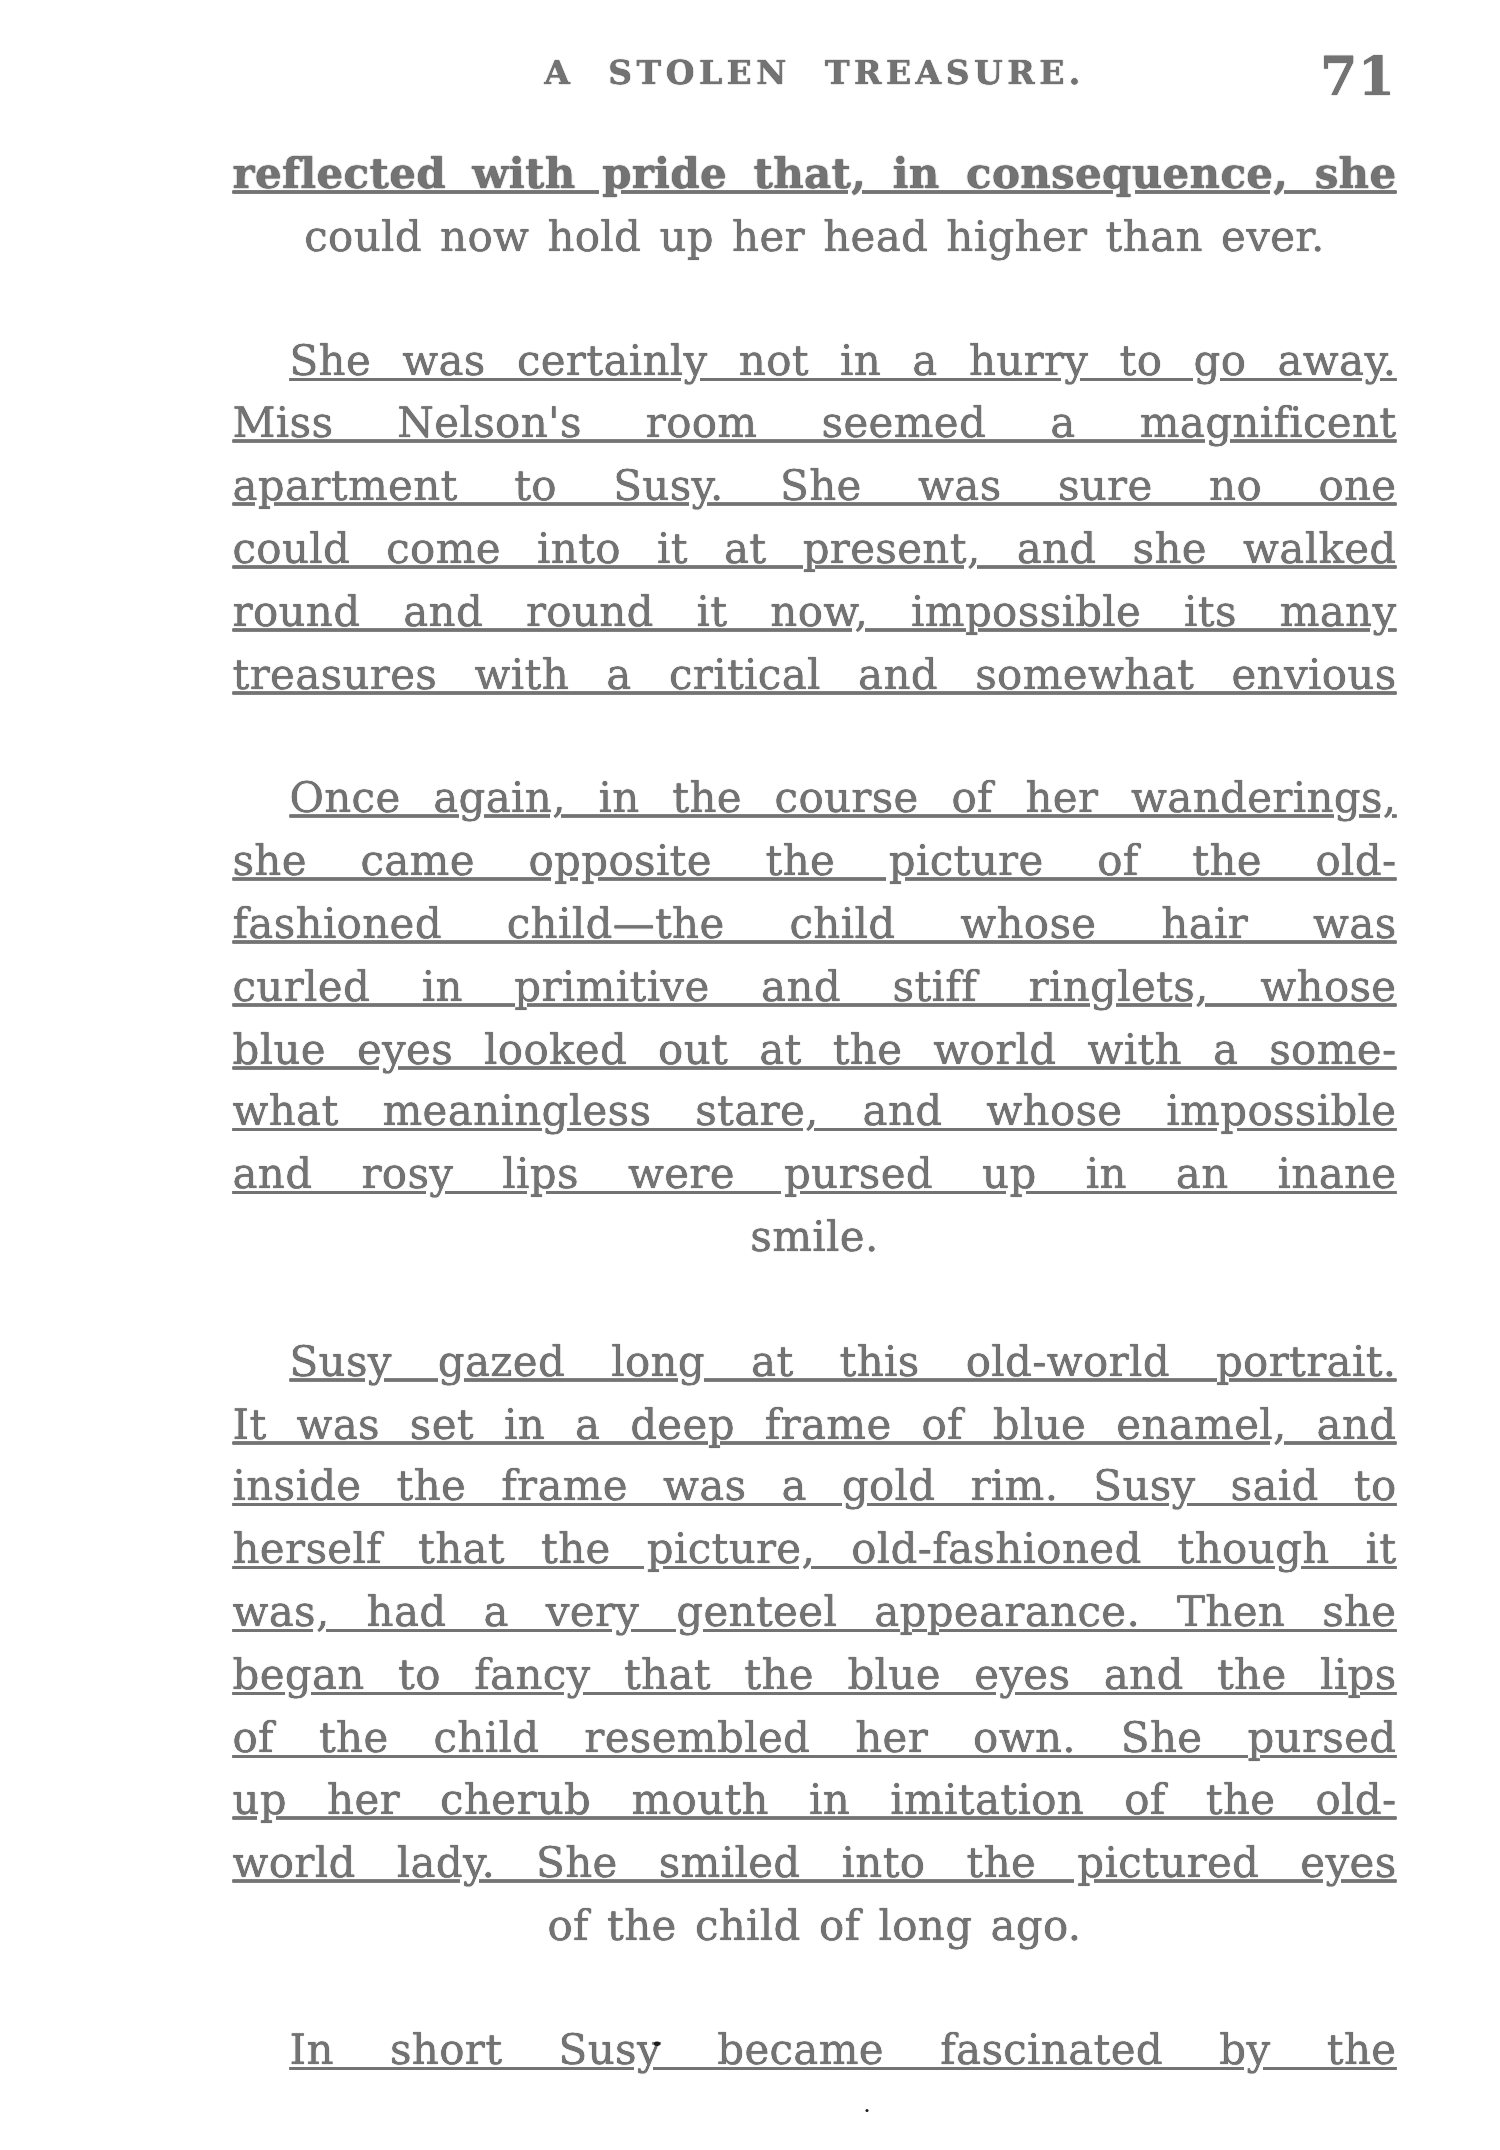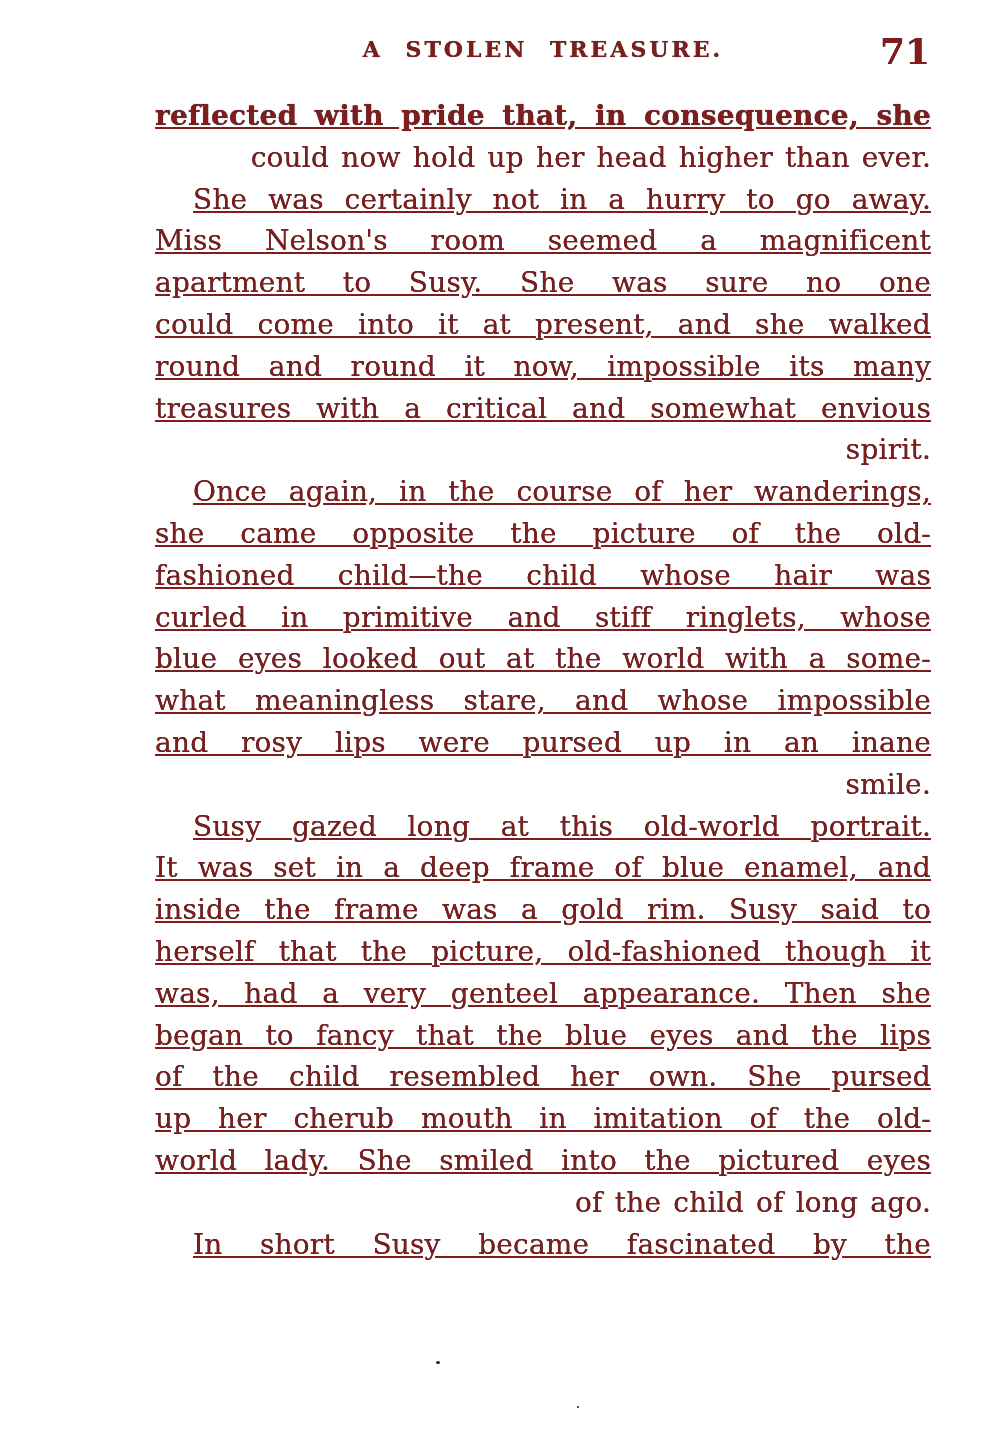--- a/index.html
+++ b/index.html
@@ -7,21 +7,21 @@
     padding: 0;
     background: #ffffff;
   }
   .page {
     position: relative;
     width: 1000px;
     height: 1433px;
     background: #ffffff;
     overflow: hidden;
     font-family: "DejaVu Serif", "Liberation Serif", serif;
-    color: #7f1d1d;
+    color: #737373;
   }
   .running-head {
     position: absolute;
     top: 36px;
     left: 155px;
     width: 776px;
     text-align: center;
     font-size: 22px;
     font-weight: bold;
     letter-spacing: 3px;
@@ -45,29 +45,30 @@
     left: 155px;
     width: 776px;
     font-size: 28px;
     line-height: 41.8px;
     letter-spacing: 0.2px;
     word-spacing: 3px;
     text-shadow: 0 0 0.55px rgba(0,0,0,0.85);
   }
   .line {
     height: 41.8px;
-    text-align: right;
+    text-align: center;
   }
   .line.justify {
     text-align: justify;
     text-align-last: justify;
     text-decoration: underline;
   }
   .line.indent {
     text-indent: 38px;
+    margin-top: 41px;
   }
   .line.heavy {
     font-weight: bold;
     text-shadow: 0 0 0.8px rgba(0,0,0,0.95);
   }
   .speck {
     position: absolute;
     background: #1a1a1a;
     border-radius: 50%;
   }
@@ -85,21 +86,20 @@
 
   <div class="text-block">
       <div class="line justify heavy">reflected with pride that, in consequence, she</div>
       <div class="line">could now hold up her head higher than ever.</div>
       <div class="line justify indent">She was certainly not in a hurry to go away.</div>
       <div class="line justify">Miss Nelson's room seemed a magnificent</div>
       <div class="line justify">apartment to Susy. She was sure no one</div>
       <div class="line justify">could come into it at present, and she walked</div>
       <div class="line justify">round and round it now, impossible its many</div>
       <div class="line justify">treasures with a critical and somewhat envious</div>
-      <div class="line">spirit.</div>
       <div class="line justify indent">Once again, in the course of her wanderings,</div>
       <div class="line justify">she came opposite the picture of the old-</div>
       <div class="line justify">fashioned child—the child whose hair was</div>
       <div class="line justify">curled in primitive and stiff ringlets, whose</div>
       <div class="line justify">blue eyes looked out at the world with a some-</div>
       <div class="line justify">what meaningless stare, and whose impossible</div>
       <div class="line justify">and rosy lips were pursed up in an inane</div>
       <div class="line">smile.</div>
       <div class="line justify indent">Susy gazed long at this old-world portrait.</div>
       <div class="line justify">It was set in a deep frame of blue enamel, and</div>

